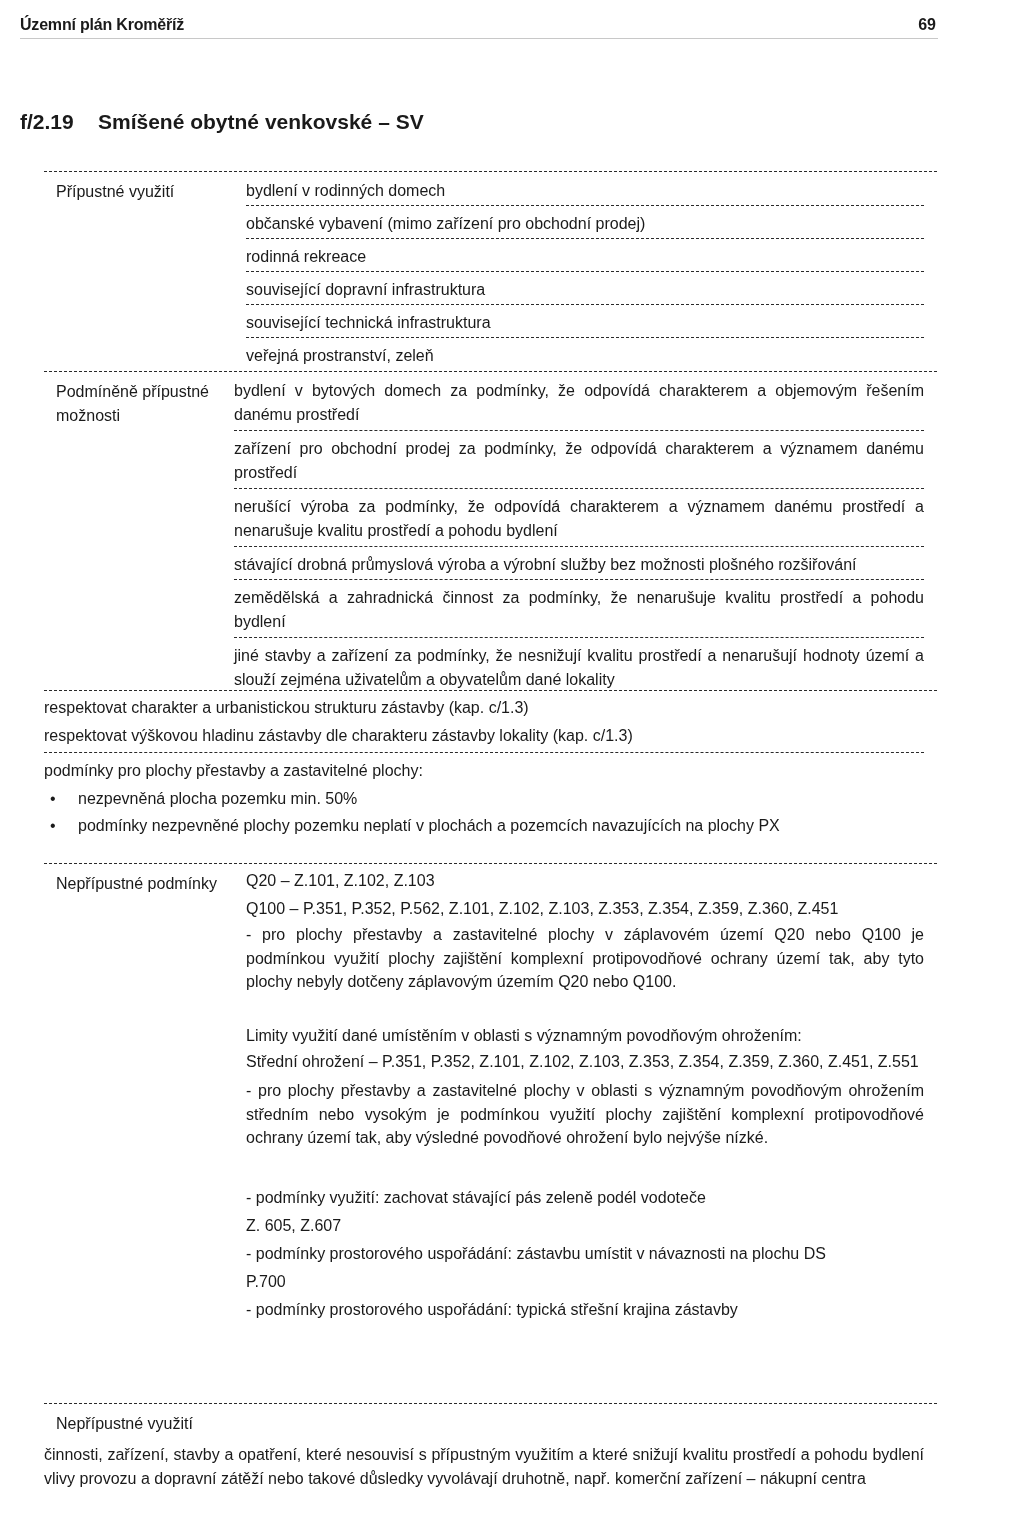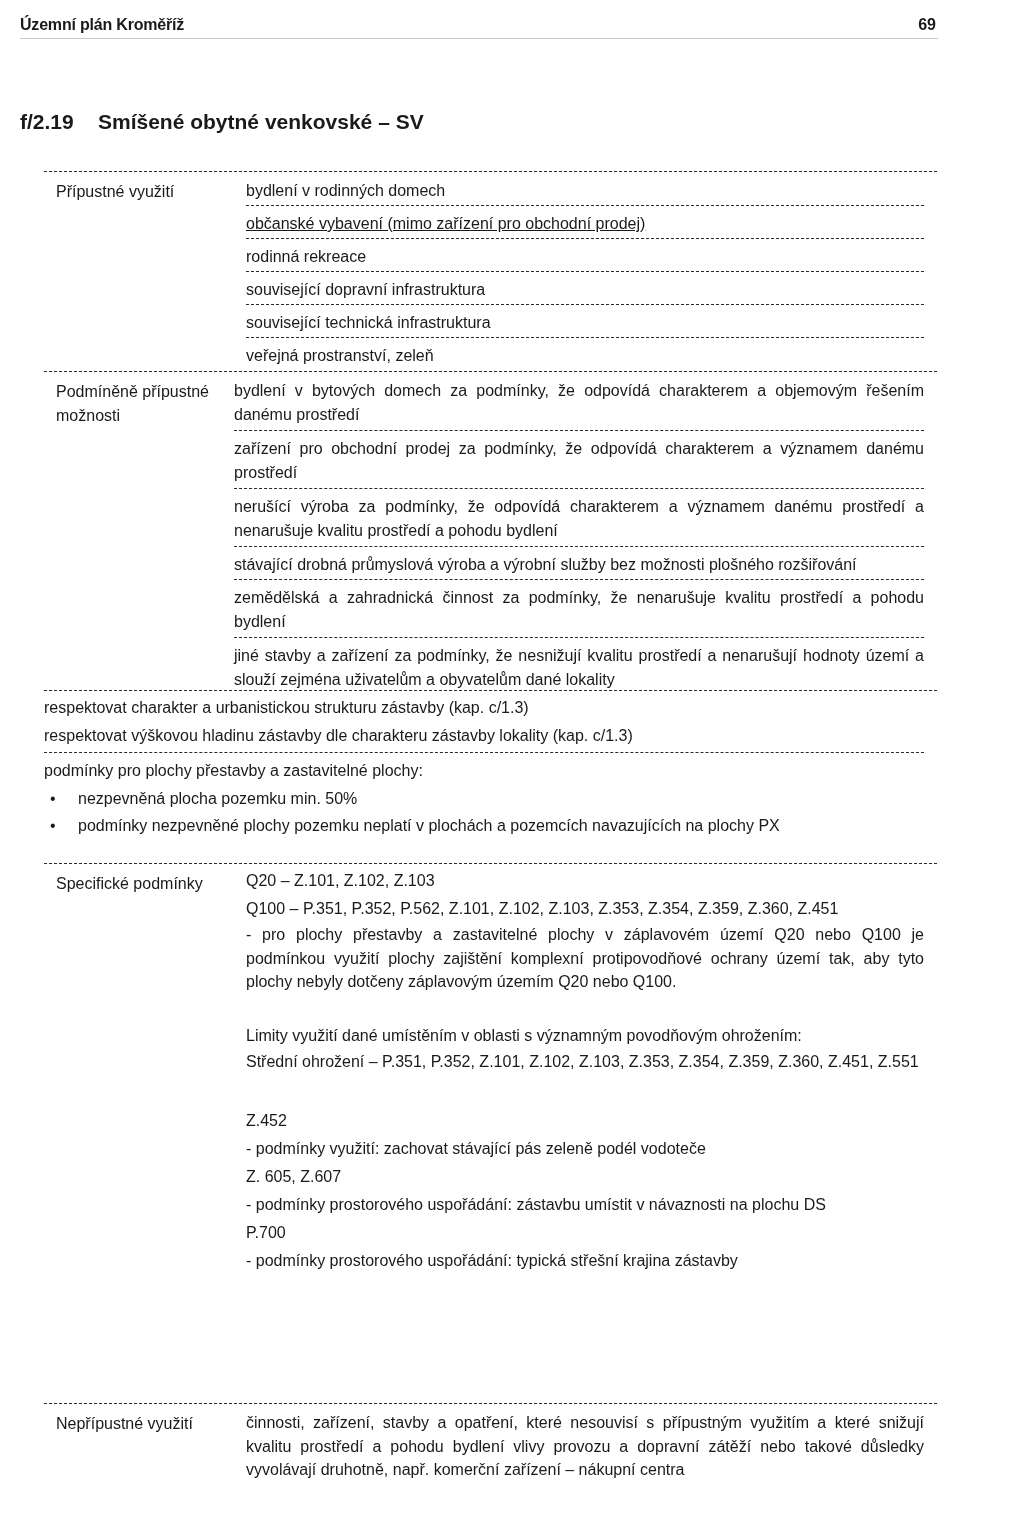--- a/index.html
+++ b/index.html
@@ -53,21 +53,21 @@
 <div class="section-heading">
   <span class="num">f/2.19</span><span>Smíšené obytné venkovské – SV</span>
 </div>
 
 <div class="table">
 
   <div class="row" style="height:199px;">
     <div class="label">Přípustné využití</div>
     <div class="content">
       <div class="cell" style="height:22px;">bydlení v rodinných domech</div>
-      <div class="cell" style="height:22px;text-decoration:underline;">občanské vybavení (mimo zařízení pro obchodní prodej)</div>
+      <div class="cell" style="height:22px;">občanské vybavení (mimo zařízení pro obchodní prodej)</div>
       <div class="cell" style="height:22px;">rodinná rekreace</div>
       <div class="cell" style="height:22px;">související dopravní infrastruktura</div>
       <div class="cell" style="height:22px;">související technická infrastruktura</div>
       <div class="cell" style="height:22px;">veřejná prostranství, zeleň</div>
     </div>
   </div>
 
   <div class="row" style="height:318px;">
     <div class="label" style="width:178px;">Podmíněně přípustné možnosti</div>
     <div class="content">
@@ -90,40 +90,40 @@
         <span class="para">podmínky pro plochy přestavby a zastavitelné plochy:</span>
         <ul class="bullets">
           <li><span class="dot">•</span><span>nezpevněná plocha pozemku min. 50%</span></li>
           <li><span class="dot">•</span><span>podmínky nezpevněné plochy pozemku neplatí v plochách a pozemcích navazujících na plochy PX</span></li>
         </ul>
       </div>
     </div>
   </div>
 
   <div class="row" style="height:539px;">
-    <div class="label">Specifické podmínky</div>
+    <div class="label">Nepřípustné podmínky</div>
     <div class="content spec">
       <div class="cell" style="padding-top:3px;">
         <span class="line">Q20 – Z.101, Z.102, Z.103</span>
         <span class="line">Q100 – P.351, P.352, P.562, Z.101, Z.102, Z.103, Z.353, Z.354, Z.359, Z.360, Z.451</span>
         <span class="para">- pro plochy přestavby a zastavitelné plochy v záplavovém území Q20 nebo Q100 je podmínkou využití plochy zajištění komplexní protipovodňové ochrany území tak, aby tyto plochy nebyly dotčeny záplavovým územím Q20 nebo Q100.</span>
         <div class="gap"></div>
         <span class="line">Limity využití dané umístěním v oblasti s významným povodňovým ohrožením:</span>
         <span class="para">Střední ohrožení – P.351, P.352, Z.101, Z.102, Z.103, Z.353, Z.354, Z.359, Z.360, Z.451, Z.551</span>
+        <span class="para" style="margin-top:6px;">- pro plochy přestavby a zastavitelné plochy v oblasti s významným povodňovým ohrožením středním nebo vysokým je podmínkou využití plochy zajištění komplexní protipovodňové ochrany území tak, aby výsledné povodňové ohrožení bylo nejvýše nízké.</span>
         <div class="gap" style="height:34px;"></div>
-        <span class="line">Z.452</span>
         <span class="line">- podmínky využití: zachovat stávající pás zeleně podél vodoteče</span>
         <span class="line">Z. 605, Z.607</span>
         <span class="line">- podmínky prostorového uspořádání: zástavbu umístit v návaznosti na plochu DS</span>
         <span class="line">P.700</span>
         <span class="line">- podmínky prostorového uspořádání: typická střešní krajina zástavby</span>
       </div>
     </div>
   </div>
 
-  <div class="row" style="height:80px;">
+  <div class="row" style="height:80px;flex-direction:column;">
     <div class="label">Nepřípustné využití</div>
     <div class="content">
       <div class="cell">činnosti, zařízení, stavby a opatření, které nesouvisí s přípustným využitím a které snižují kvalitu prostředí a pohodu bydlení vlivy provozu a dopravní zátěží nebo takové důsledky vyvolávají druhotně, např. komerční zařízení – nákupní centra</div>
     </div>
   </div>
 
 </div>
 
 </body></html>

